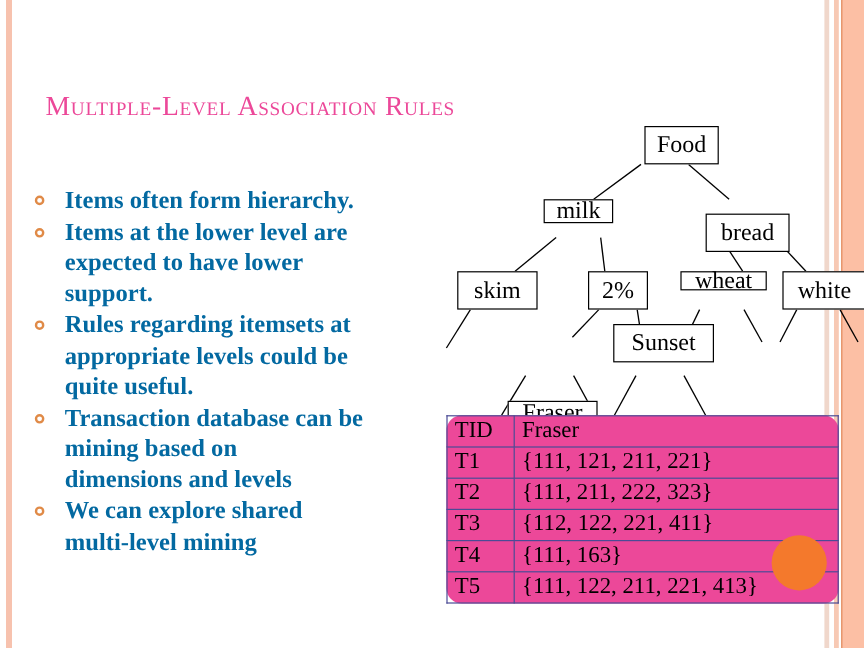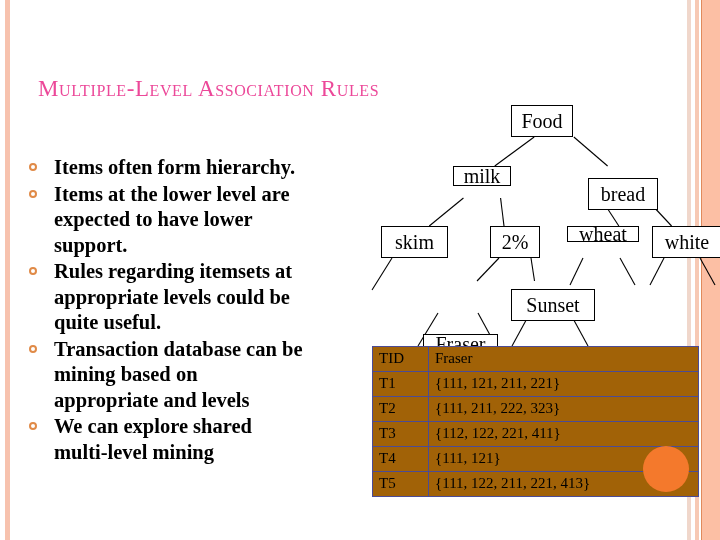--- a/index.html
+++ b/index.html
@@ -49,21 +49,21 @@
     position: absolute;
     left: 26px;
     top: 155px;
     width: 350px;
   }
   .bullet-row {
     position: relative;
     padding-left: 28px;
     font-size: 20.5px;
     font-weight: bold;
-    color: #000000;
+    color: #0369a1;
     line-height: 25.5px;
     margin: 0 0 1px 0;
   }
   .bullet-mark {
     position: absolute;
     left: 3px;
     top: 8px;
     width: 8px;
     height: 8px;
     border: 2.5px solid #e08a47;
@@ -96,23 +96,24 @@
     box-sizing: border-box;
     font-family: "Liberation Serif", "DejaVu Serif", serif;
   }
 
   
   #txn-table {
     position: absolute;
     left: 372px;
     top: 346px;
     border-collapse: collapse;
-    background: #a16207;
-    font-size: 15px;
+    background: #ec4899;
+    font-size: 19px;
     color: #000000;
+    border-radius: 13px;
   }
   #txn-table td, #txn-table th {
     border: 1px solid #4b4b96;
     padding: 1px 6px 2px 6px;
     font-weight: normal;
     text-align: left;
     height: 25px;
     box-sizing: border-box;
     white-space: nowrap;
     font-family: "Liberation Serif", "DejaVu Serif", serif;
@@ -158,21 +159,21 @@
       <div class="bullet-row">
         <span class="bullet-mark"></span>
         <span class="cont">Rules regarding itemsets at</span>
         <span class="cont"> appropriate levels could be</span>
         <span class="cont">quite useful.</span>
       </div>
       <div class="bullet-row">
         <span class="bullet-mark"></span>
         <span class="cont">Transaction database can be</span>
         <span class="cont">mining based on</span>
-        <span class="cont">appropriate and levels</span>
+        <span class="cont">dimensions and levels</span>
       </div>
       <div class="bullet-row">
         <span class="bullet-mark"></span>
         <span class="cont">We can explore shared</span>
         <span class="cont">multi-level mining</span>
       </div>
     </div>
 
   <svg id="tree-edges" width="720" height="540" style="position:absolute;left:0;top:0;">
       <line x1="534.16" y1="137" x2="494.76" y2="166" stroke="#000000" stroke-width="1.1"></line>
@@ -187,29 +188,29 @@
       <line x1="583" y1="258" x2="570" y2="285" stroke="#000000" stroke-width="1.1"></line>
       <line x1="620" y1="258" x2="635" y2="285" stroke="#000000" stroke-width="1.1"></line>
       <line x1="664" y1="258" x2="650" y2="285" stroke="#000000" stroke-width="1.1"></line>
       <line x1="700" y1="258" x2="715" y2="285" stroke="#000000" stroke-width="1.1"></line>
       <line x1="438" y1="313" x2="418" y2="346" stroke="#000000" stroke-width="1.1"></line>
       <line x1="478" y1="313" x2="496" y2="346" stroke="#000000" stroke-width="1.1"></line>
       <line x1="530" y1="313" x2="512" y2="346" stroke="#000000" stroke-width="1.1"></line>
       <line x1="570" y1="313" x2="588" y2="346" stroke="#000000" stroke-width="1.1"></line>
     </svg>
   <div id="tree">
-      <div class="node" style="left: 511px; top: 105px; width: 62px; height: 32px;">Food</div>
+      <div class="node" style="left: 537px; top: 105px; width: 62px; height: 32px;">Food</div>
       <div class="node" style="left: 453px; top: 166px; width: 58px; height: 20px;">milk</div>
       <div class="node" style="left: 588px; top: 178px; width: 70px; height: 32px;">bread</div>
       <div class="node" style="left: 381px; top: 226px; width: 67px; height: 32px;">skim</div>
       <div class="node" style="left: 490px; top: 226px; width: 50px; height: 32px;">2%</div>
       <div class="node" style="left: 567px; top: 226px; width: 72px; height: 16px;">wheat</div>
       <div class="node" style="left: 652px; top: 226px; width: 70px; height: 32px;">white</div>
       <div class="node" style="left: 423px; top: 293px; width: 75px; height: 20px; margin-top: 41px;">Fraser</div>
-      <div class="node" style="left: 511px; top: 289px; width: 84px; height: 32px;">Sunset</div>
+      <div class="node" style="left: 511px; top: 270px; width: 84px; height: 32px;">Sunset</div>
     </div>
 
   <table id="txn-table">
     <thead>
       <tr>
           <th class="col-tid">TID</th>
           <th class="col-items">Fraser</th>
         </tr>
     </thead>
     <tbody>
@@ -220,21 +221,21 @@
         <tr>
           <td class="col-tid">T2</td>
           <td class="col-items">{111, 211, 222, 323}</td>
         </tr>
         <tr>
           <td class="col-tid">T3</td>
           <td class="col-items">{112, 122, 221, 411}</td>
         </tr>
         <tr>
           <td class="col-tid">T4</td>
-          <td class="col-items">{111, 121}</td>
+          <td class="col-items">{111, 163}</td>
         </tr>
         <tr>
           <td class="col-tid">T5</td>
           <td class="col-items">{111, 122, 211, 221, 413}</td>
         </tr>
       </tbody>
   </table>
 
   <div id="orange-dot"></div>
 

